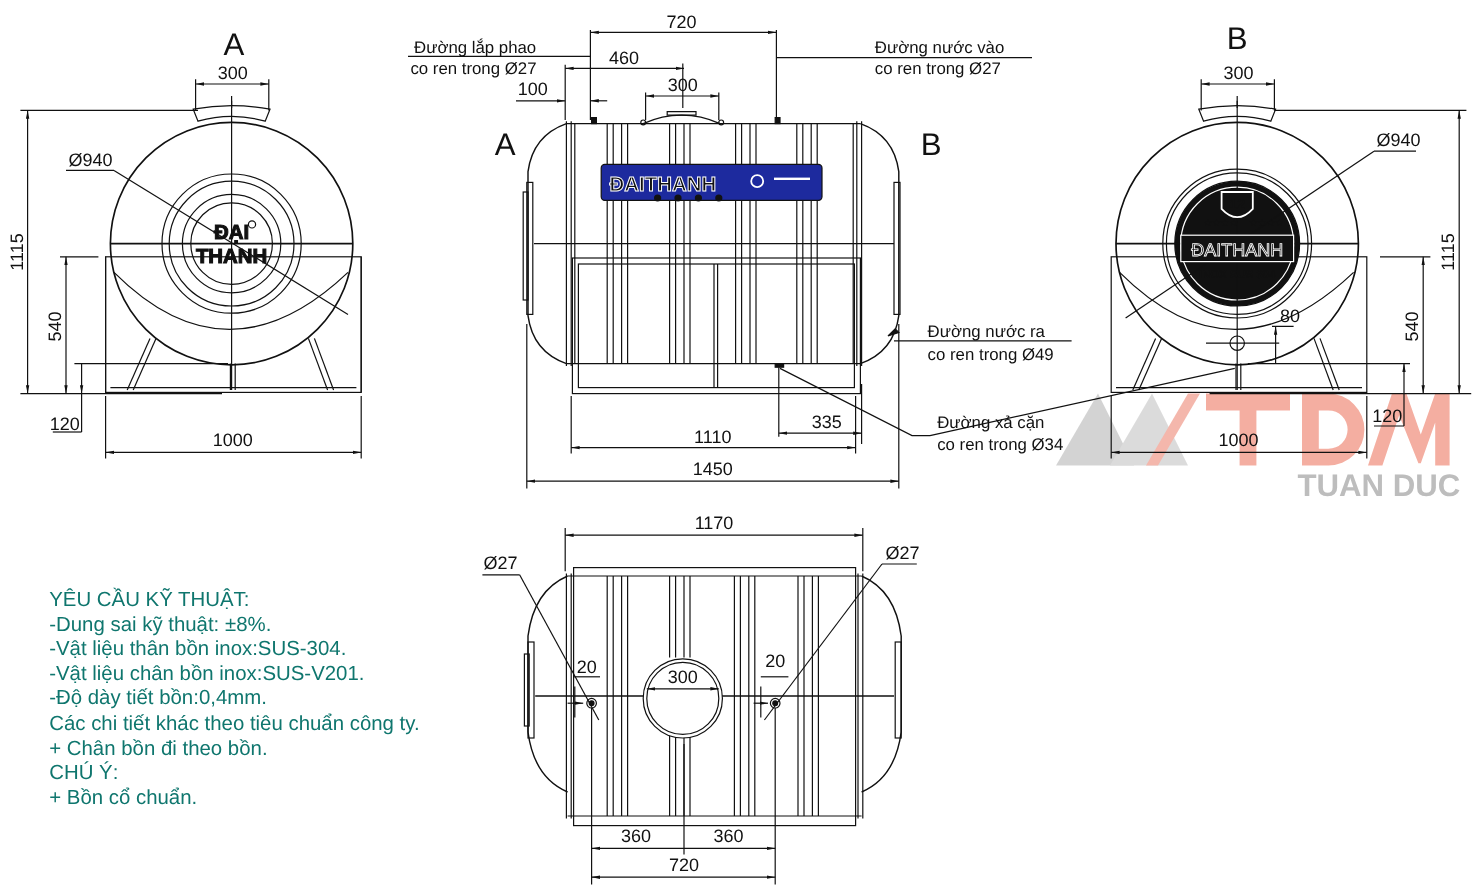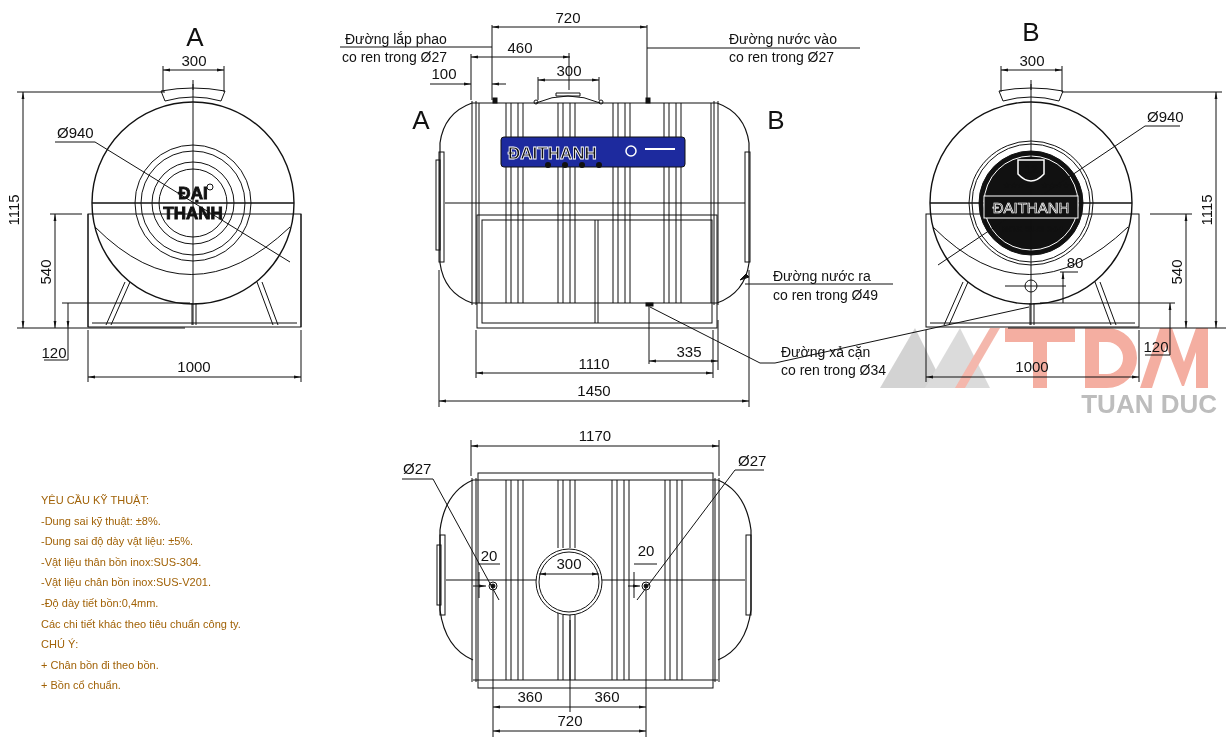--- a/index.html
+++ b/index.html
@@ -2,21 +2,21 @@
 <html><head>
 <meta charset="utf-8">
 <style>
   html,body{margin:0;padding:0;background:#fff;}
   body{width:1231px;height:746px;position:relative;overflow:hidden;font-family:"Liberation Sans",sans-serif;color:#111;}
   svg#drawing{position:absolute;left:0;top:0;}
   svg text{font-family:"Liberation Sans",sans-serif;fill:#111;}
   .dim{font-size:15px;}
   .lbl{font-size:14px;}
   .big{font-size:26px;}
-  .notes{position:absolute;left:41px;top:490px;font-size:11px;line-height:20.6px;color:#a16207;}
+  .notes{position:absolute;left:41px;top:490px;font-size:17px;line-height:20.6px;color:#0f766e;}
   .notes div{white-space:nowrap;}
 </style>
 </head>
 <body>
 
 <svg id="drawing" width="1231" height="746" viewBox="0 0 1231 746" xmlns="http://www.w3.org/2000/svg">
   <defs>
     <marker id="arr" viewBox="0 0 10 10" refX="10" refY="5" markerWidth="7" markerHeight="7" orient="auto-start-reverse">
       <path d="M0,3 L10,5 L0,7 z" fill="#111"></path>
     </marker>
@@ -344,21 +344,20 @@
   <text x="530" y="702" class="dim" text-anchor="middle">360</text>
   <text x="607" y="702" class="dim" text-anchor="middle">360</text>
   <text x="570" y="726" class="dim" text-anchor="middle">720</text>
 
   <text x="1217" y="413" text-anchor="end" font-size="26" font-weight="bold" fill="#bdbdbd" style="fill:#bdbdbd">TUAN DUC</text>
 </svg>
 
 <div class="notes">
   <div>YÊU CẦU KỸ THUẬT:</div>
   <div>-Dung sai kỹ thuật: ±8%.</div>
-  <div>-Dung sai độ dày vật liệu: ±5%.</div>
   <div>-Vật liệu thân bồn inox:SUS-304.</div>
   <div>-Vật liệu chân bồn inox:SUS-V201.</div>
   <div>-Độ dày tiết bồn:0,4mm.</div>
   <div>Các chi tiết khác theo tiêu chuẩn công ty.</div>
+  <div>+ Chân bồn đi theo bồn.</div>
   <div>CHÚ Ý:</div>
-  <div>+ Chân bồn đi theo bồn.</div>
   <div>+ Bồn cổ chuẩn.</div>
 </div>
 
 </body></html>

